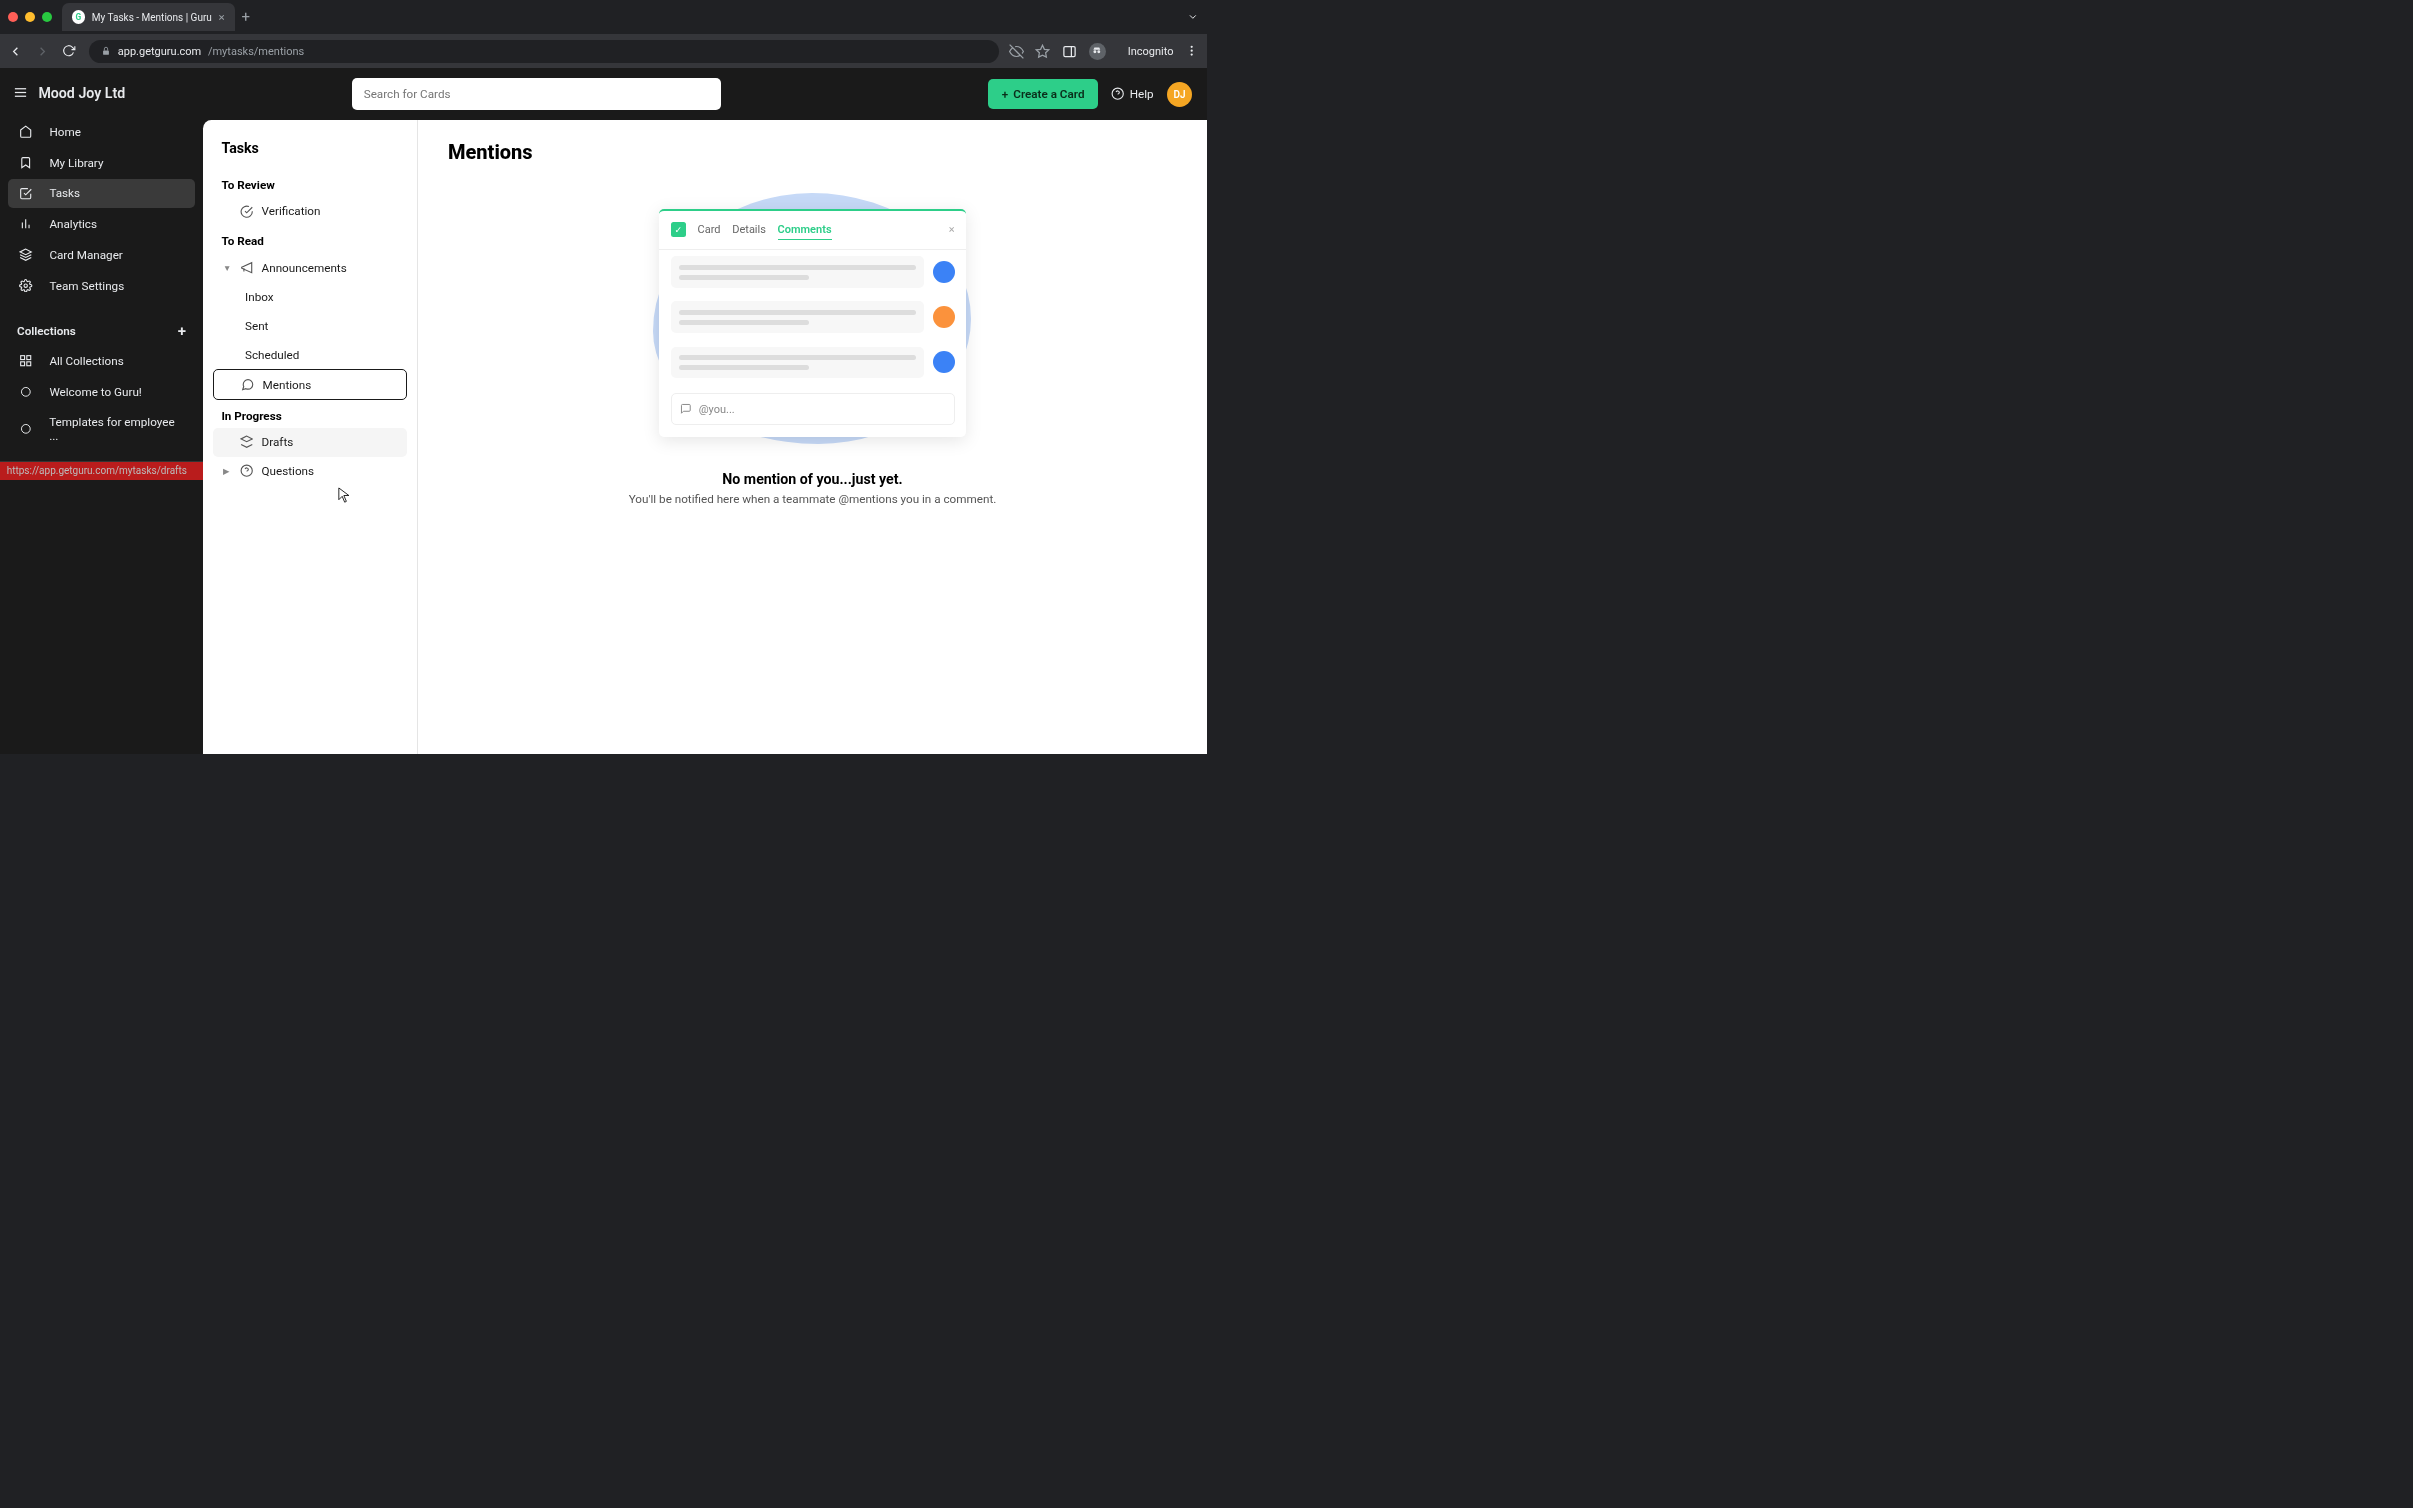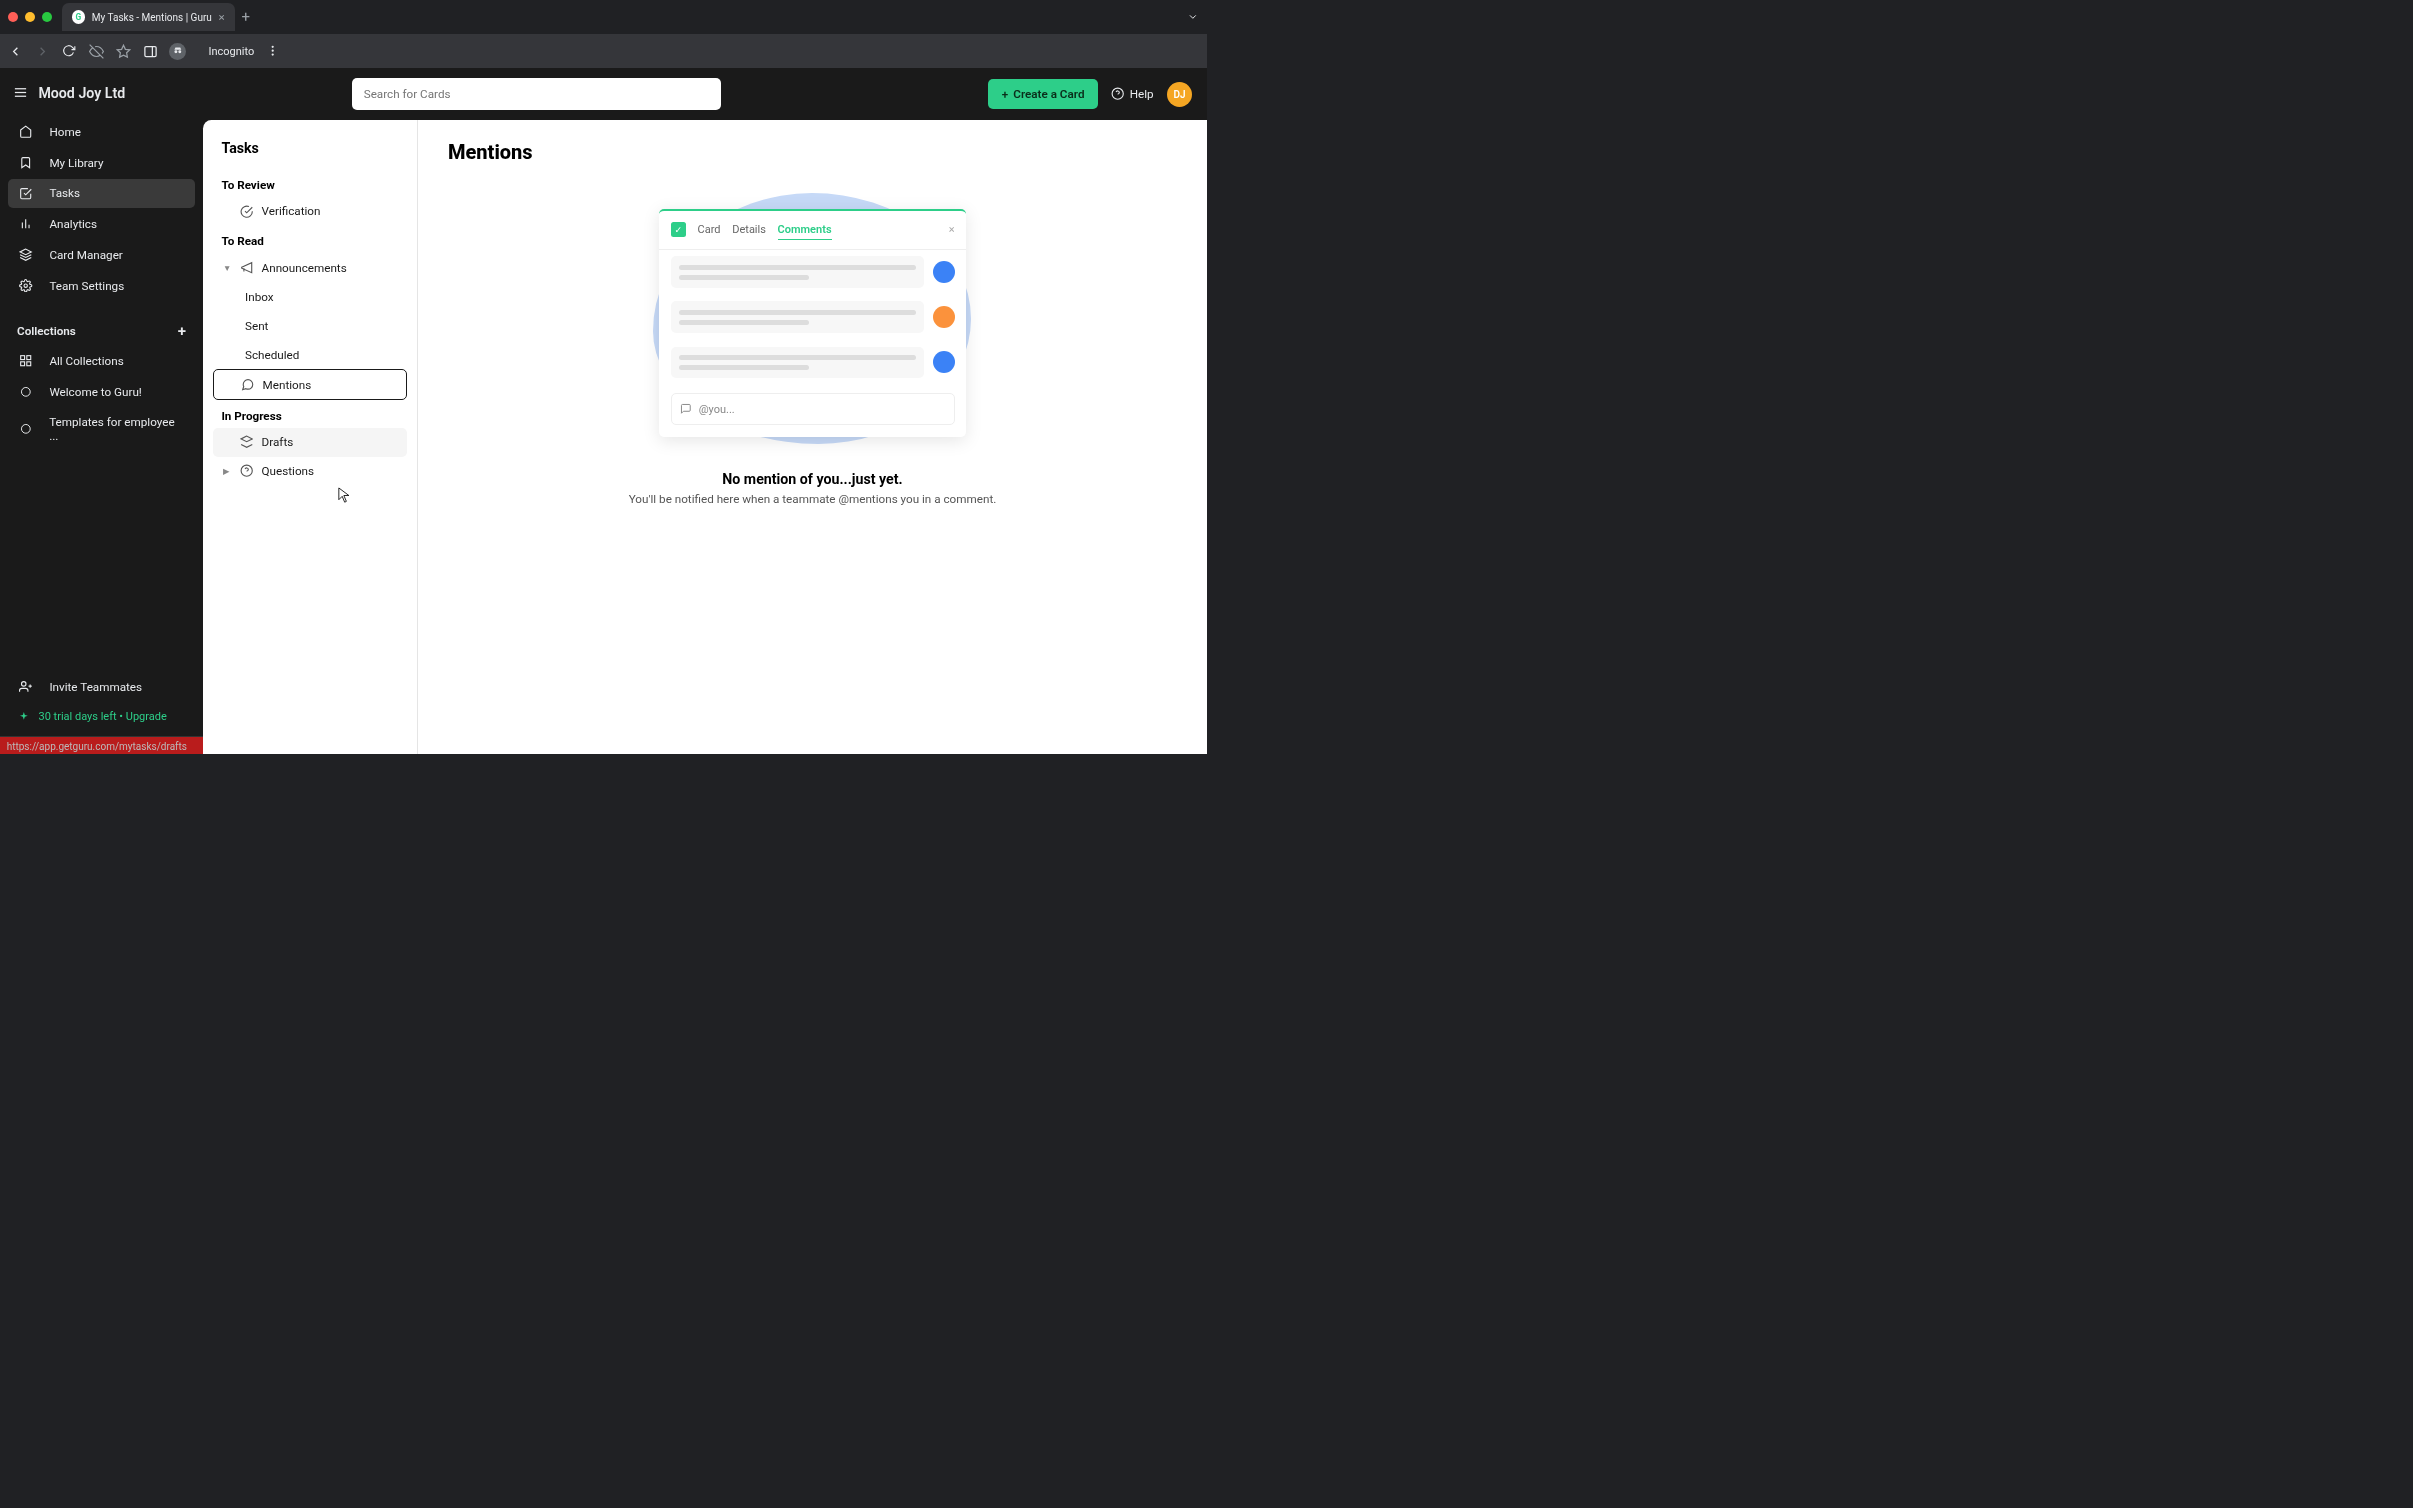--- a/index.html
+++ b/index.html
@@ -126,20 +126,30 @@
   <div class="nav-btn">
     <svg width="15" height="15" viewBox="0 0 24 24" fill="none" stroke="#5f6368" stroke-width="2">
         <polyline points="9 18 15 12 9 6"></polyline>
       </svg>
   </div>
   <div class="nav-btn">
     <svg width="13.4" height="13.4" viewBox="0 0 24 24" fill="none" stroke="#e8eaed" stroke-width="2">
         <path d="M23 4v6h-6"></path>
         <path d="M20.49 15a9 9 0 1 1-2.12-9.36L23 10"></path>
       </svg>
+  </div>
+  <div class="url-box">
+    <span class="lock">
+      <svg width="10" height="10" viewBox="0 0 24 24" fill="#9aa0a6">
+          <rect x="5" y="11" width="14" height="10" rx="2"></rect>
+          <path d="M8 11V7a4 4 0 0 1 8 0v4" fill="none" stroke="#9aa0a6" stroke-width="2"></path>
+        </svg>
+    </span>
+    <span>app.getguru.com</span>
+      <span class="url-path">/mytasks/mentions</span>
   </div>
   <div class="addr-icons">
     <span>
         <svg width="15" height="15" viewBox="0 0 24 24" fill="none" stroke="#9aa0a6" stroke-width="2">
           <path d="M17.94 17.94A10 10 0 0 1 12 20C5 20 1 12 1 12a18 18 0 0 1 5-6M9.9 4.24A10 10 0 0 1 12 4c7 0 11 8 11 8a18 18 0 0 1-2.16 3.19"></path>
           <line x1="1" y1="1" x2="23" y2="23"></line>
         </svg>
       </span>
     <span>
         <svg width="15" height="15" viewBox="0 0 24 24" fill="none" stroke="#9aa0a6" stroke-width="2">
@@ -264,41 +274,20 @@
           </span>
         <span>Welcome to Guru!</span>
       </div>
       <div class="sb-item">
         <span class="sb-icon">
             <svg width="11.7" height="11.7" viewBox="0 0 24 24" fill="none" stroke="currentColor" stroke-width="2">
               <circle cx="12" cy="12" r="9"></circle>
             </svg>
           </span>
         <span>Templates for employee ...</span>
-      </div>
-    </div>
-    <div class="sb-footer">
-      <div class="sb-item">
-        <span class="sb-icon">
-            <svg width="13.4" height="13.4" viewBox="0 0 24 24" fill="none" stroke="currentColor" stroke-width="2">
-              <path d="M16 21v-2a4 4 0 0 0-4-4H5a4 4 0 0 0-4 4v2"></path>
-              <circle cx="8.5" cy="7" r="4"></circle>
-              <line x1="20" y1="8" x2="20" y2="14"></line>
-              <line x1="23" y1="11" x2="17" y2="11"></line>
-            </svg>
-          </span>
-        <span>Invite Teammates</span>
-      </div>
-      <div class="trial-text">
-        <span>
-            <svg width="11.7" height="11.7" viewBox="0 0 24 24" fill="#2dce89">
-              <path d="M12 2l2 6 6 2-6 2-2 6-2-6-6-2 6-2z"></path>
-            </svg>
-          </span>
-        <span>30 trial days left • Upgrade</span>
       </div>
     </div>
     <div class="status-link">https://app.getguru.com/mytasks/drafts</div>
   </div>
 
   <div class="app-main">
     <div class="app-topbar">
       <div class="search-box">
         <input class="search-input" placeholder="Search for Cards" style="">
       </div>

